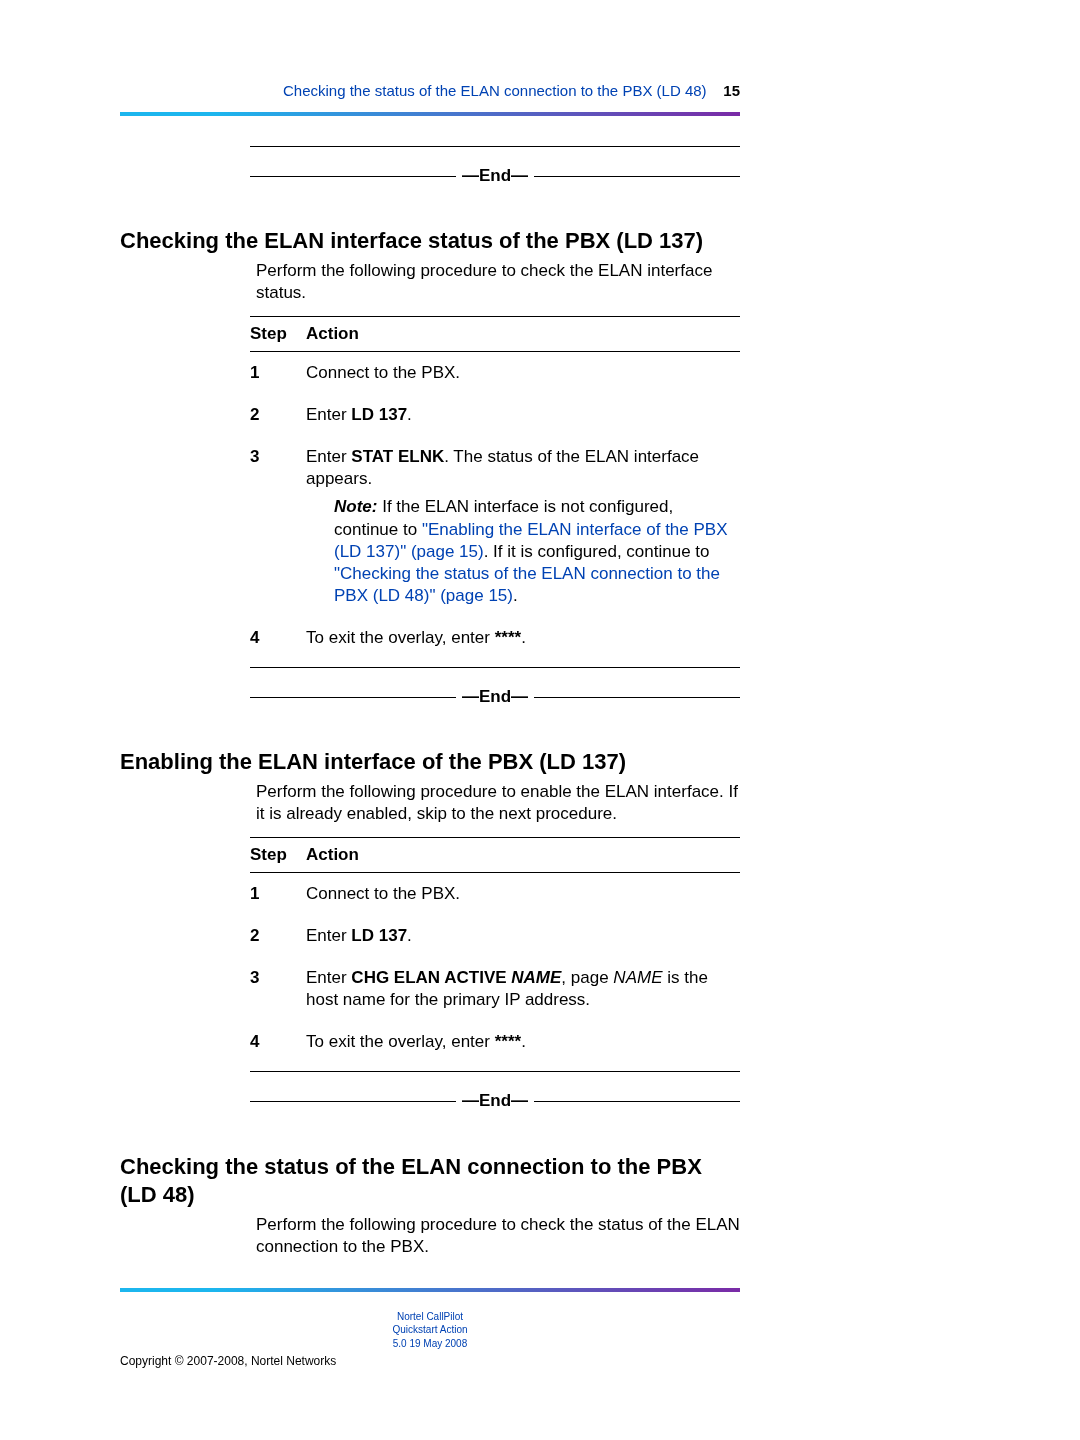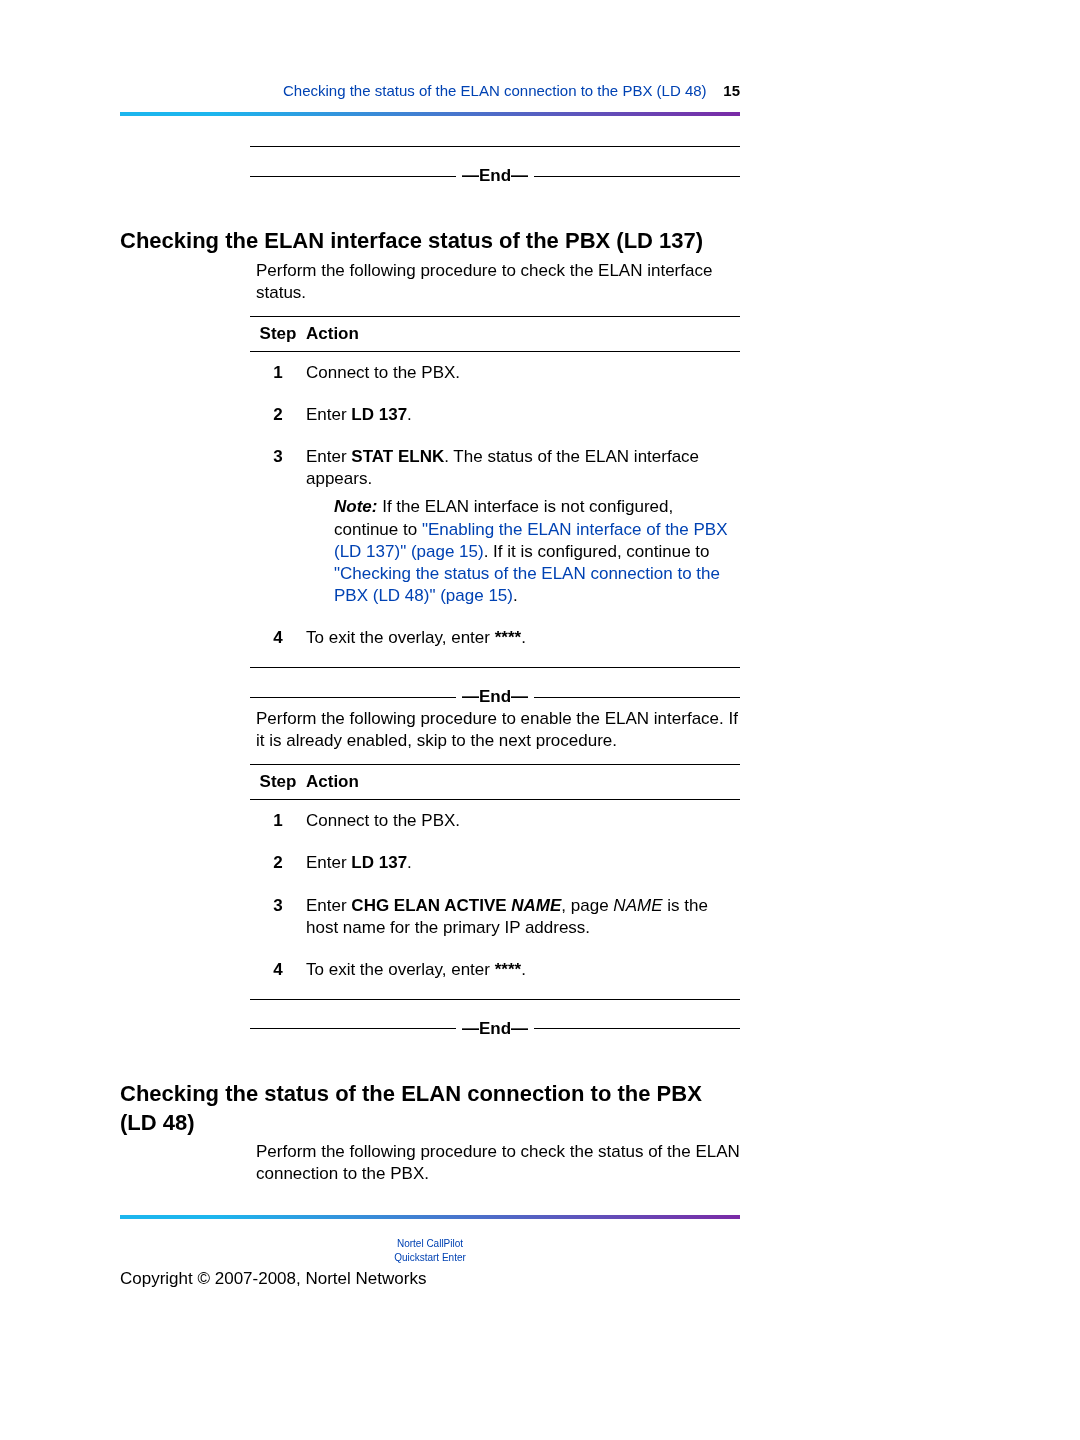--- a/index.html
+++ b/index.html
@@ -54,33 +54,33 @@
     margin: 40px 0 4px 0;
   }
   .intro { margin: 0 0 12px 6px; }
   .step-header {
     display: flex;
     border-top: 1.3px solid #000;
     border-bottom: 1.3px solid #000;
     font-weight: bold;
     padding: 6px 0 6px 0;
   }
-  .col-step { width: 56px; flex: none; text-align: center; }
+  .col-step { width: 56px; flex: none; }
   .col-action { flex: 1; }
   .step-row { display: flex; padding: 10px 0; }
   .step-row .col-step { font-weight: bold; }
   .note-block { margin: 6px 0 0 28px; }
   .link { color: #0042b3; }
   .footer-center {
     text-align: center;
     color: #0042b3;
     font-size: 10px;
     line-height: 1.35;
   }
-  .copyright { font-size: 17px; color: #000; margin-top: 4px; }
+  .copyright { font-size: 12px; color: #000; margin-top: 4px; }
   b.cmd { font-weight: bold; }
   i.var { font-style: italic; }
 </style>
 </head>
 <body>
 
 <div class="page">
 
   <div class="header-right">
     <span class="header-link">Checking the status of the ELAN connection to the PBX (LD 48)</span>
@@ -140,20 +140,21 @@
     <div class="end-group">
       <hr class="thin-rule end-top-rule">
       <div class="end-row">
         <div class="end-seg"></div>
         <div class="end-label">—End—</div>
         <div class="end-seg"></div>
       </div>
     </div>
   </div>
 
+  <h2 class="section">Enabling the ELAN interface of the PBX (LD 137)</h2>
   <div class="content-indent">
     <p class="intro">Perform the following procedure to enable the ELAN interface. If it is already enabled, skip to the next procedure.</p>
 
     <div class="step-header">
       <div class="col-step">Step</div>
       <div class="col-action">Action</div>
     </div>
 
     <div class="step-row">
       <div class="col-step">1</div>
@@ -193,17 +194,18 @@
 
   <h2 class="section">Checking the status of the ELAN connection to the PBX (LD 48)</h2>
   <div class="content-indent">
     <p class="intro">Perform the following procedure to check the status of the ELAN connection to the PBX.</p>
   </div>
 
   <div class="grad-rule-bottom"></div>
 
   <div class="footer-center">
     <div>Nortel CallPilot</div>
-    <div>Quickstart Enter</div>
+    <div>Quickstart Action</div>
+    <div>5.0   19 May 2008</div>
   </div>
   <div class="copyright">Copyright © 2007-2008, Nortel Networks</div>
 
 </div>
 
 </body></html>

